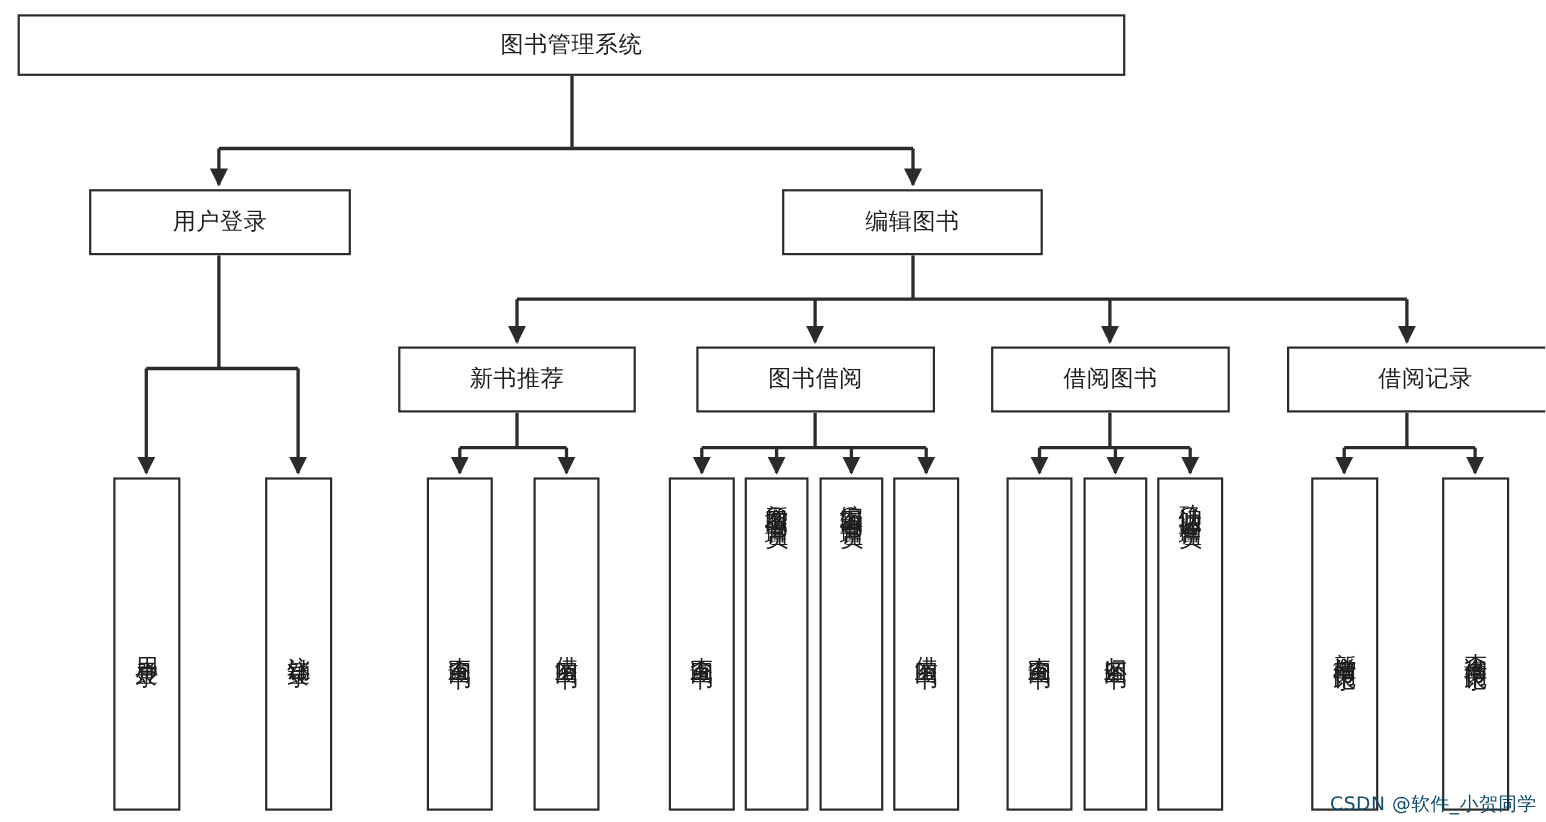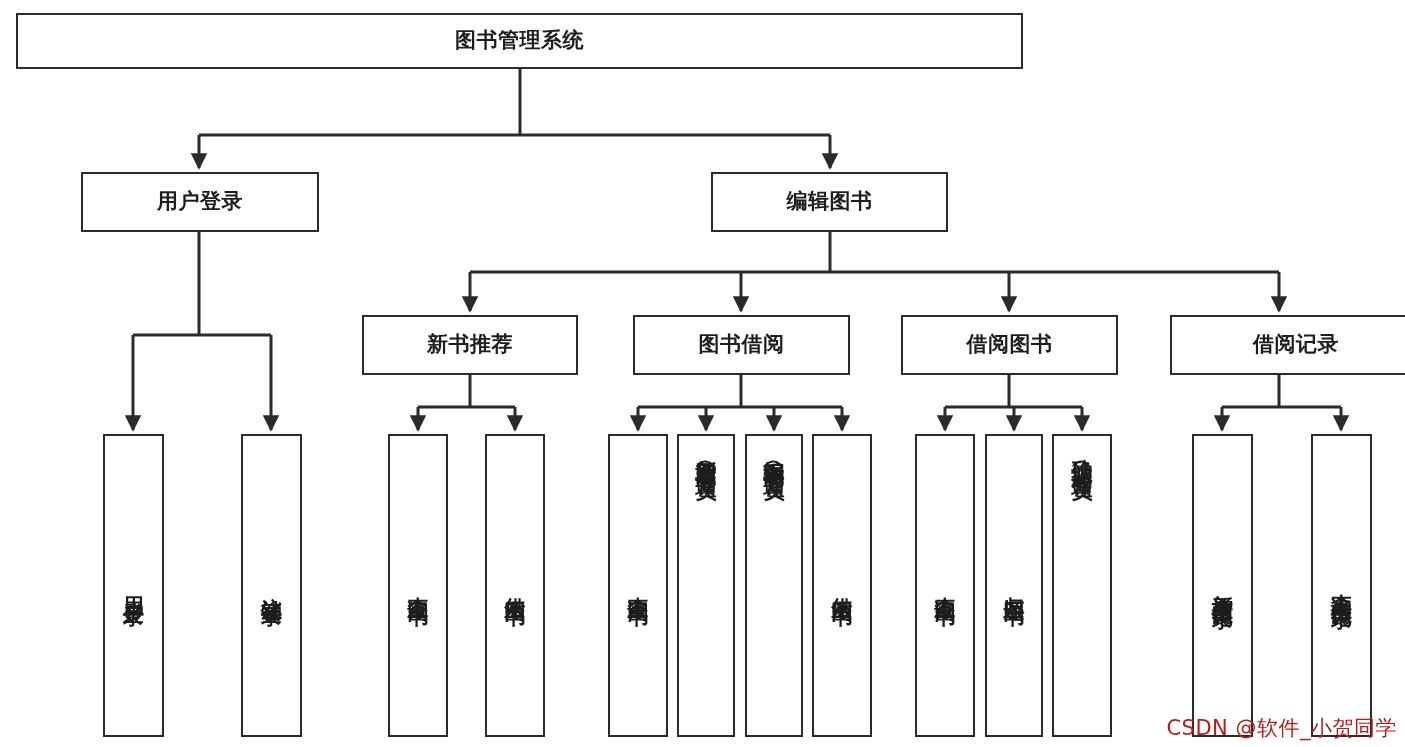--- a/index.html
+++ b/index.html
@@ -28,21 +28,20 @@
   .node {
     position: absolute;
     box-sizing: border-box;
     border: 2.5px solid #2b2b2b;
     background: #ffffff;
     color: #1d1d1d;
     display: flex;
     align-items: center;
     justify-content: center;
     z-index: 2;
-    font-weight: bold;
   }
   .node.horiz {
     font-size: 21px;
     letter-spacing: 0.5px;
     line-height: 1.1;
   }
   .node.vert {
     writing-mode: vertical-rl;
     text-orientation: upright;
     font-size: 21px;
@@ -57,22 +56,22 @@
     padding-top: 0;
   }
   .node .lbl {
     display: block;
     white-space: nowrap;
   }
   #watermark {
     position: absolute;
     right: 8px;
     bottom: 5px;
-    font-size: 21px;
-    color: #b91c1c;
+    font-size: 17px;
+    color: #0c4a6e;
     letter-spacing: 0.5px;
     z-index: 5;
     white-space: nowrap;
   }
 </style>
 </head>
 <body>
 
 <div id="canvas">
 

